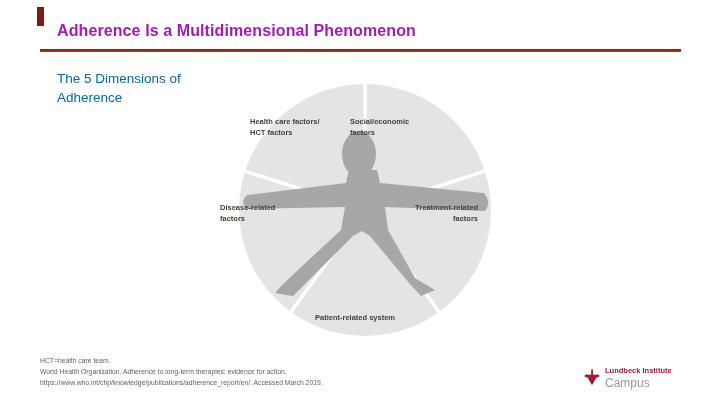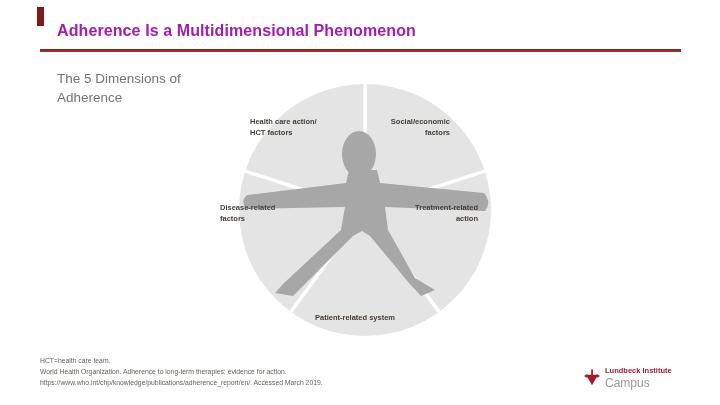--- a/index.html
+++ b/index.html
@@ -22,37 +22,37 @@
     font-size: 16px; font-weight: bold; color: #a21caf;
     letter-spacing: 0.1px; white-space: nowrap;
   }
   .title-rule {
     position: absolute; left: 40px; top: 49px;
     width: 641px; height: 3px; background: #943431;
     border-top: 1px solid #7a2723;
   }
   .subtitle {
     position: absolute; left: 57px; top: 70px;
-    font-size: 13.5px; color: #737373; line-height: 1.4;
+    font-size: 13.5px; color: #0369a1; line-height: 1.4;
     white-space: pre-line;
   }
 
   .diagram {
     position: absolute; left: 239px; top: 84px;
     width: 252px; height: 252px;
   }
   .diagram svg { position: absolute; left: 0; top: 0; }
 
   .seg-label {
     position: absolute;
     font-size: 7.5px; font-weight: bold; color: #453e37;
     line-height: 1.45; white-space: pre-line;
   }
   .lbl-health    { left: 11px;  top: 33px;  text-align: left;  width: 100px; }
-  .lbl-social    { right: 41px; top: 33px;  text-align: right; width: 100px; }
+  .lbl-social    { right: 41px; top: 33px;  text-align: left; width: 100px; }
   .lbl-disease   { left: -19px; top: 119px; text-align: left;  width: 100px; }
   .lbl-treatment { right: 13px; top: 119px; text-align: right; width: 110px; }
   .lbl-patient   { left: -10px; top: 229px; text-align: center; width: 252px; }
 
   .footer-notes {
     position: absolute; left: 40px; top: 355px;
     font-size: 6.8px; color: #63625c; line-height: 1.62;
   }
 
   .logo {
@@ -96,26 +96,26 @@
                  L 102 146
                  L 44 200 L 36 209 L 54 212 L 66 200
                  L 114 152 L 123 147 L 131 152
                  L 170 199 L 182 212 L 196 206 L 176 194
                  L 149 146
                  L 146 123 L 246 127 Q 253 119 245 109 L 141 99
                  L 138 86 Z"></path>
       </g>
     </svg>
 
-    <div class="seg-label lbl-health">Health care action/
+    <div class="seg-label lbl-health">Health care factors/
 HCT factors</div>
     <div class="seg-label lbl-social">Social/economic
 factors</div>
     <div class="seg-label lbl-treatment">Treatment-related
-action</div>
+factors</div>
     <div class="seg-label lbl-patient">Patient-related system</div>
     <div class="seg-label lbl-disease">Disease-related
 factors</div>
   </div>
 
   <div class="footer-notes">
     <div>HCT=health care team.</div>
     <div>World Health Organization. Adherence to long-term therapies: evidence for action.</div>
     <div>https://www.who.int/chp/knowledge/publications/adherence_report/en/. Accessed March 2019.</div>
   </div>

